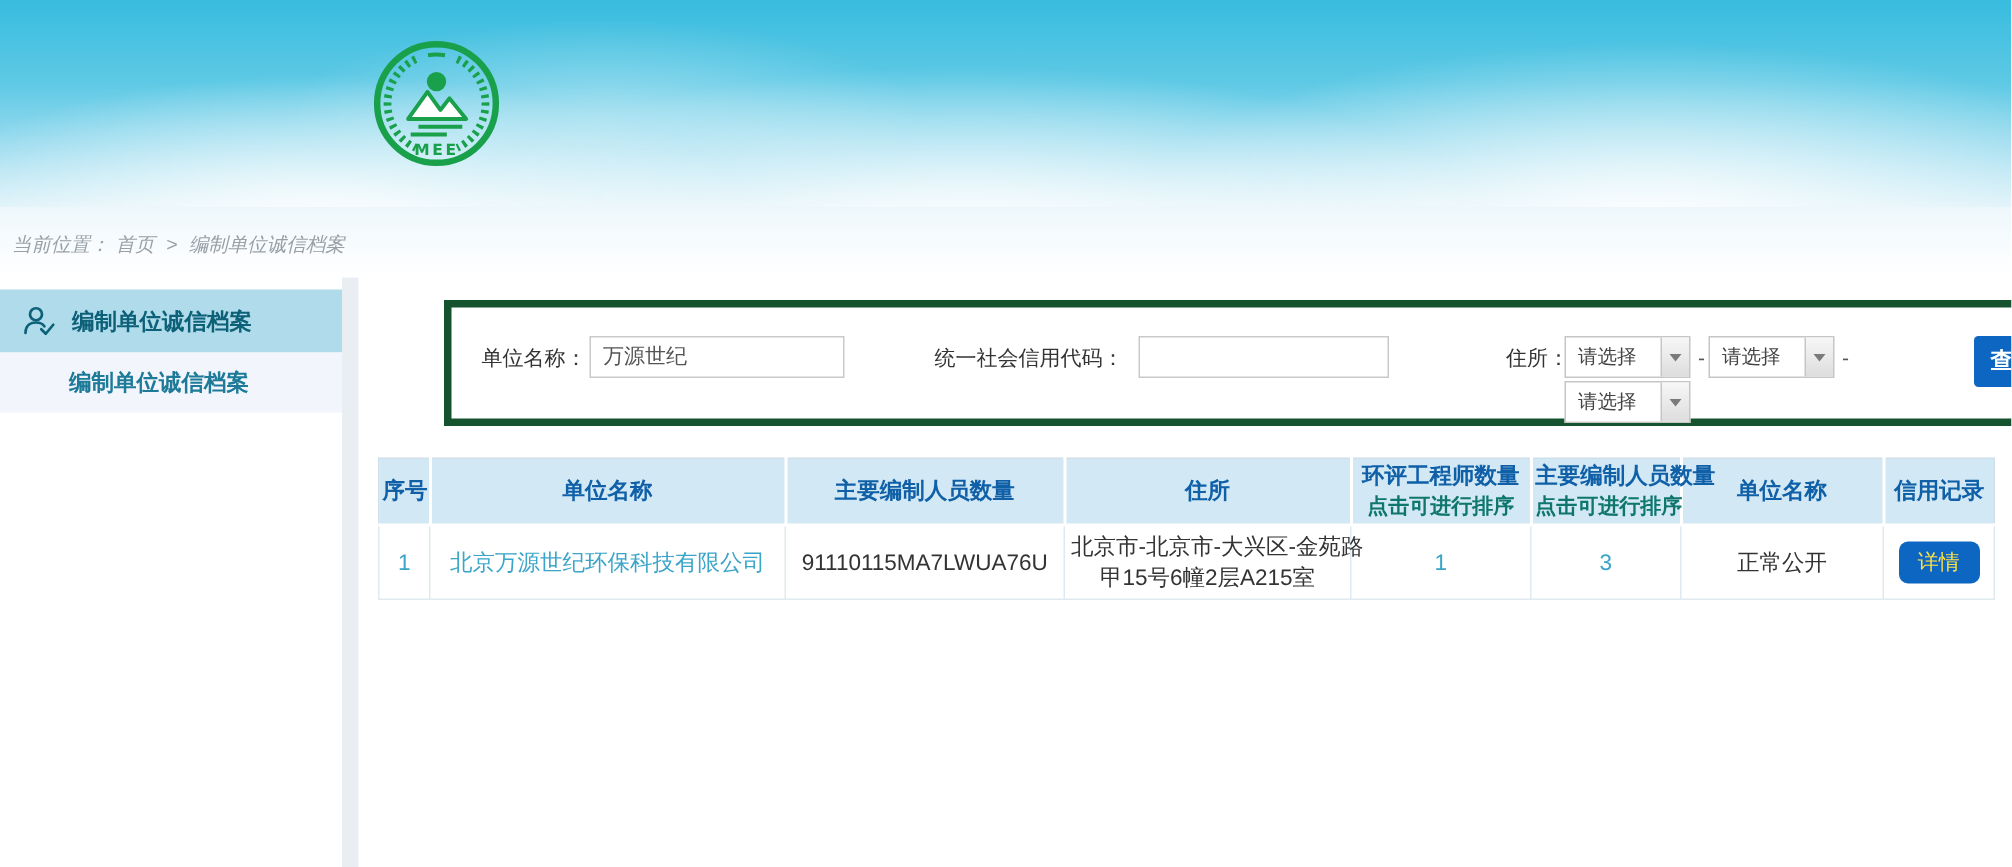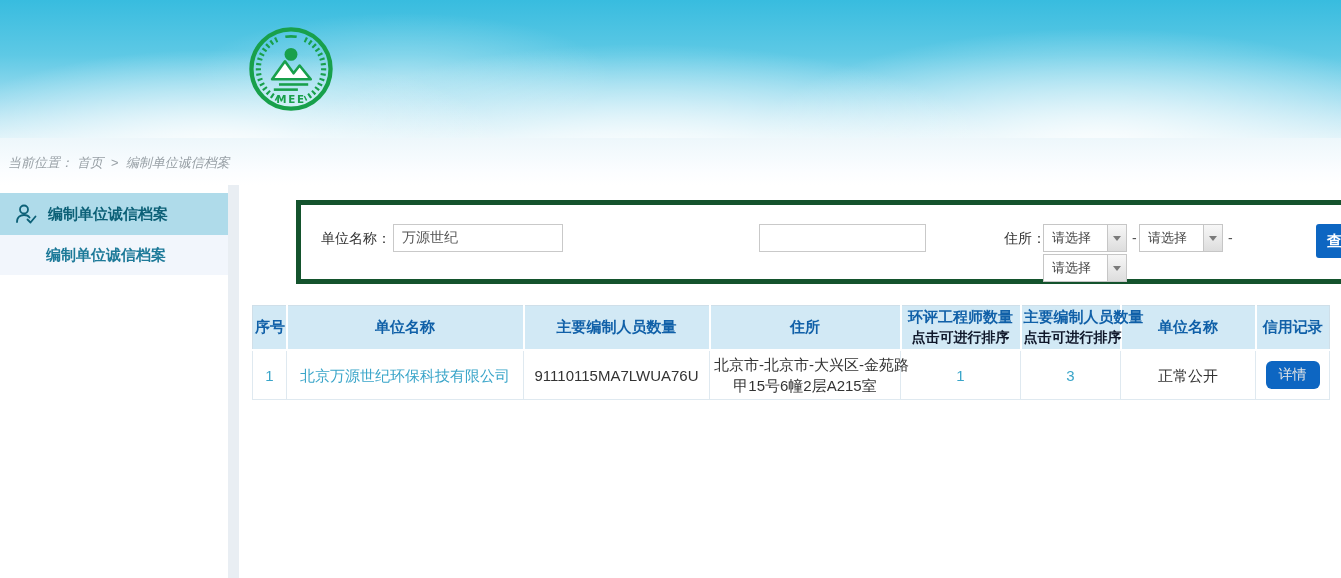--- a/index.html
+++ b/index.html
@@ -78,28 +78,28 @@
   }
 
   
   .result-table { margin-top:21px; border-collapse:collapse; table-layout:fixed; width:1077px;
                   border:1px solid #cfdfe9; }
   .result-table th {
     background:#d2e9f5; color:#1060a8; font-size:15px; font-weight:bold; text-align:center;
     height:44px; border-right:2px solid #fff; border-bottom:2px solid #fff; white-space:nowrap; padding:2px;
   }
   .result-table th:last-child { border-right:none; }
-  .result-table th .sort-hint { color:#0f172a; font-size:14px; font-weight:bold; margin-top:2px; }
+  .result-table th .sort-hint { color:#0f766e; font-size:14px; font-weight:bold; margin-top:2px; }
   .result-table td {
     font-size:15px; color:#333; text-align:center; height:44px; padding:3px 4px;
     border:1px solid #dfe9f0; background:#fff; line-height:1.4;
   }
   .blue-link { color:#3aa5c9; cursor:pointer; text-decoration:none; }
   .btn-detail {
-    display:inline-block; background:#0d66c2; color:#e5e5e5; font-size:14px; border:none; border-radius:6px;
+    display:inline-block; background:#0d66c2; color:#fde047; font-size:14px; border:none; border-radius:6px;
     padding:5px 13px; cursor:pointer; font-family:Liberation Mono, monospace;
   }
   .addr-line { white-space:nowrap; }
 </style>
 </head>
 <body>
 
 <div class="page">
 
   <div class="sky">
@@ -137,20 +137,21 @@
       <span>编制单位诚信档案</span>
     </div>
   </div>
   <div class="divider-strip"></div>
 
   <div class="content">
 
     <div class="form-box">
       <div class="flabel lbl-unit">单位名称：</div>
       <input class="tinput inp-unit" type="text" value="万源世纪" style="">
+      <div class="flabel lbl-code">统一社会信用代码：</div>
       <input class="tinput inp-code" type="text" value="" style="">
       <div class="flabel lbl-addr">住所：</div>
 
       <div class="combo combo1">
         <span class="ctxt">请选择</span>
         <span class="cbtn">
             <span class="arrow"></span>
           </span>
       </div>
       <div class="dash dash1">-</div>

